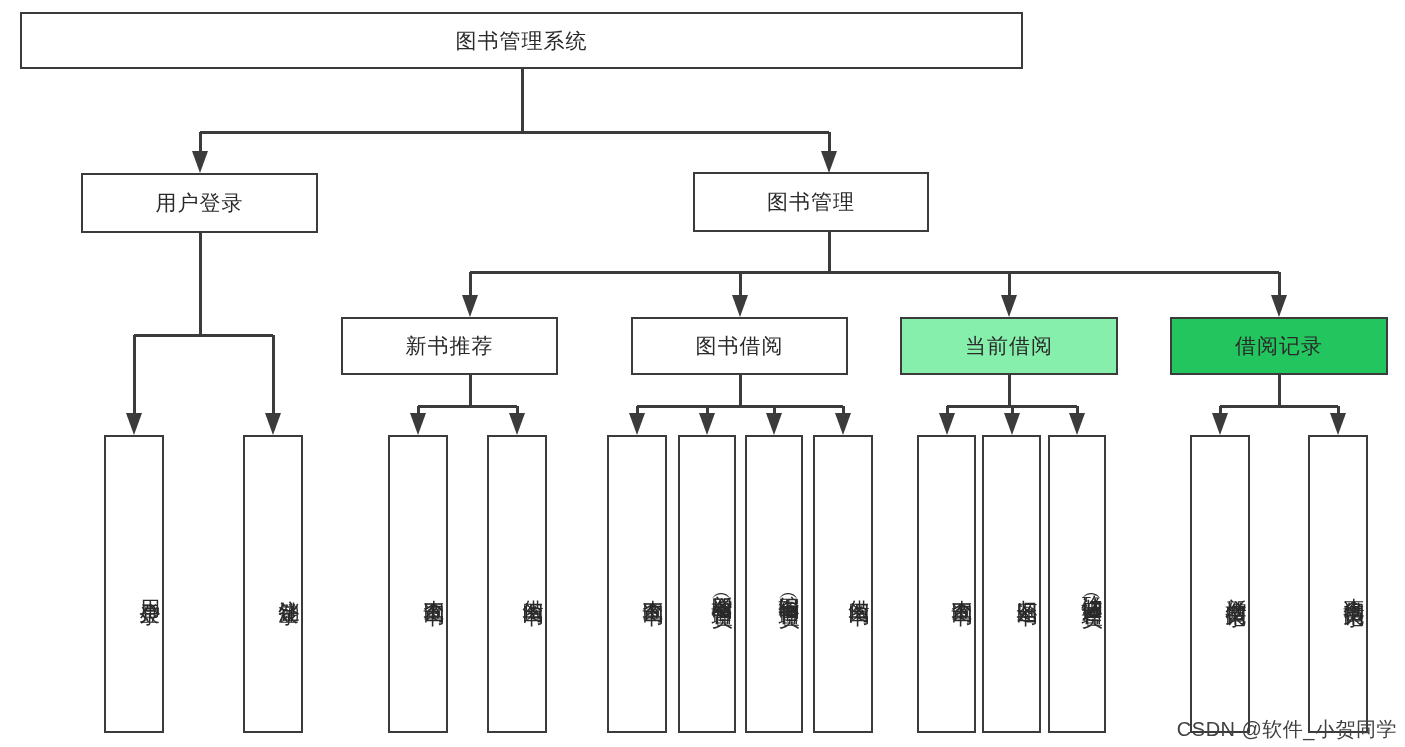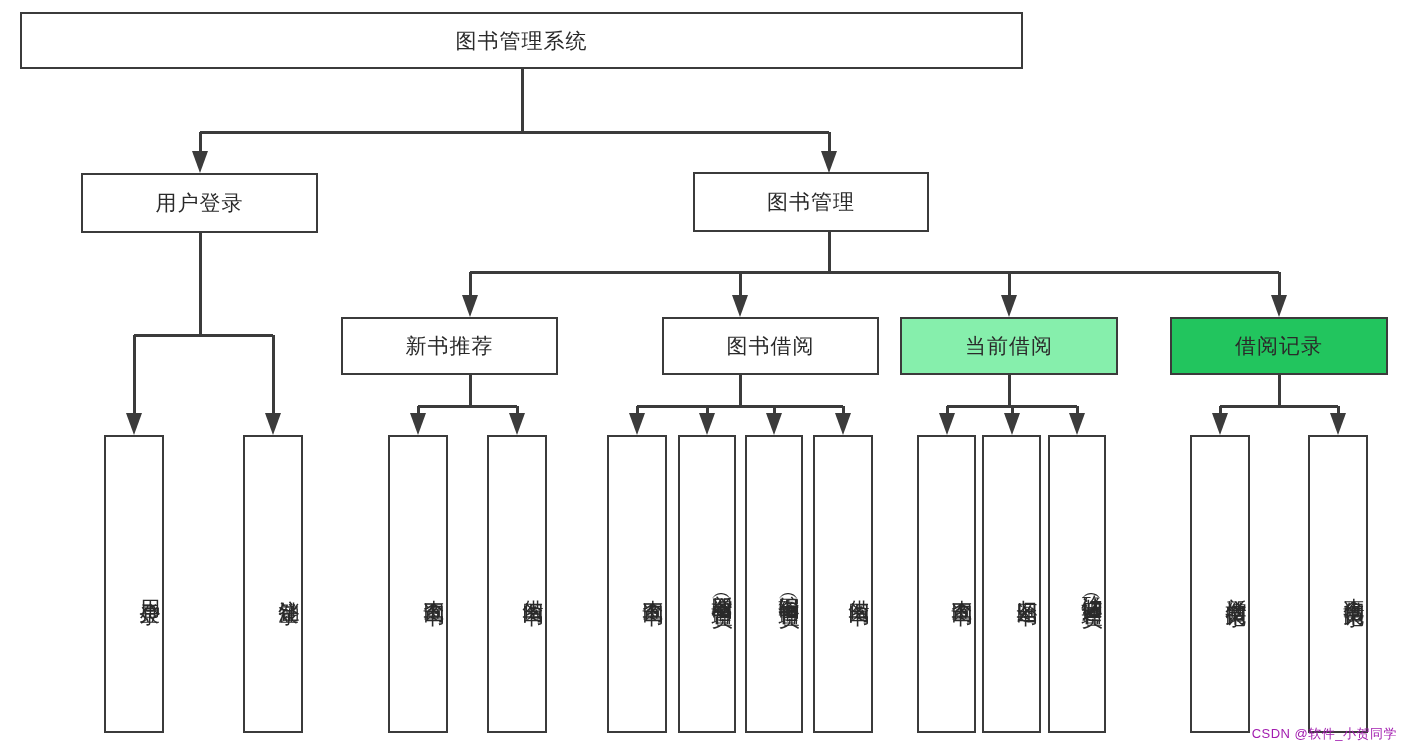--- a/index.html
+++ b/index.html
@@ -51,22 +51,22 @@
     justify-content: center;
   }
   .node-label {
     display: block;
     white-space: pre-wrap;
   }
   .watermark {
     position: absolute;
     right: 8px;
     bottom: 4px;
-    font-size: 13px;
-    color: #a21caf;
+    font-size: 20px;
+    color: #404040;
     letter-spacing: 0.5px;
     white-space: nowrap;
   }
 </style>
 </head>
 <body>
 
 <div id="canvas">
 
   <svg id="wires" viewBox="0 0 1405 747" xmlns="http://www.w3.org/2000/svg">
@@ -130,21 +130,21 @@
       </div>
       <div class="node horiz" style="left: 81px; top: 173px; width: 237px; height: 60px; border-color: rgb(59, 59, 59); background: rgb(255, 255, 255); color: rgb(42, 42, 42);">
         <span class="node-label">用户登录</span>
       </div>
       <div class="node horiz" style="left: 693px; top: 172px; width: 236px; height: 60px; border-color: rgb(59, 59, 59); background: rgb(255, 255, 255); color: rgb(42, 42, 42);">
         <span class="node-label">图书管理</span>
       </div>
       <div class="node horiz" style="left: 341px; top: 317px; width: 217px; height: 58px; border-color: rgb(59, 59, 59); background: rgb(255, 255, 255); color: rgb(42, 42, 42);">
         <span class="node-label">新书推荐</span>
       </div>
-      <div class="node horiz" style="left: 631px; top: 317px; width: 217px; height: 58px; border-color: rgb(59, 59, 59); background: rgb(255, 255, 255); color: rgb(42, 42, 42); margin-left: 31px;">
+      <div class="node horiz" style="left: 631px; top: 317px; width: 217px; height: 58px; border-color: rgb(59, 59, 59); background: rgb(255, 255, 255); color: rgb(42, 42, 42);">
         <span class="node-label">图书借阅</span>
       </div>
       <div class="node horiz" style="left: 900px; top: 317px; width: 218px; height: 58px; border-color: rgb(59, 59, 59); background: #86efac; color: rgb(42, 42, 42);">
         <span class="node-label">当前借阅</span>
       </div>
       <div class="node horiz" style="left: 1170px; top: 317px; width: 218px; height: 58px; border-color: rgb(59, 59, 59); background: #22c55e; color: rgb(42, 42, 42);">
         <span class="node-label">借阅记录</span>
       </div>
       <div class="node vert" style="left: 104px; top: 435px; width: 60px; height: 298px; border-color: rgb(59, 59, 59); background: rgb(255, 255, 255); color: rgb(42, 42, 42);">
         <span class="node-label">用户登录</span>

